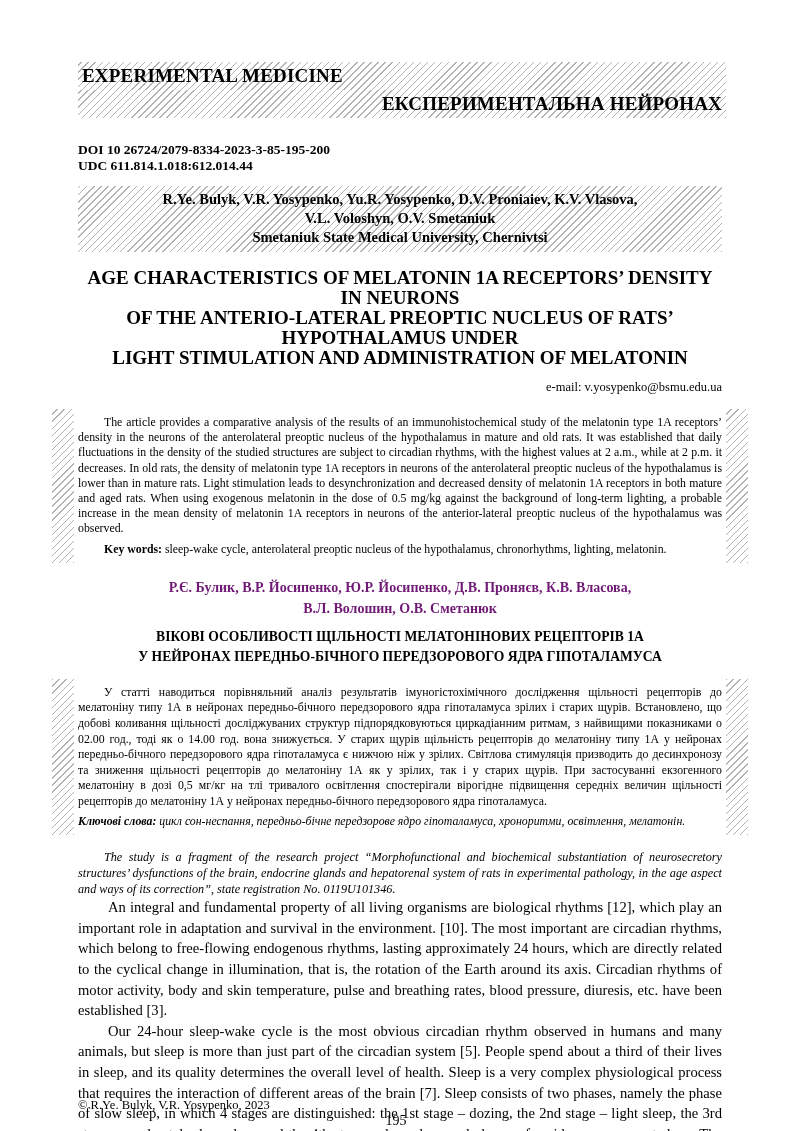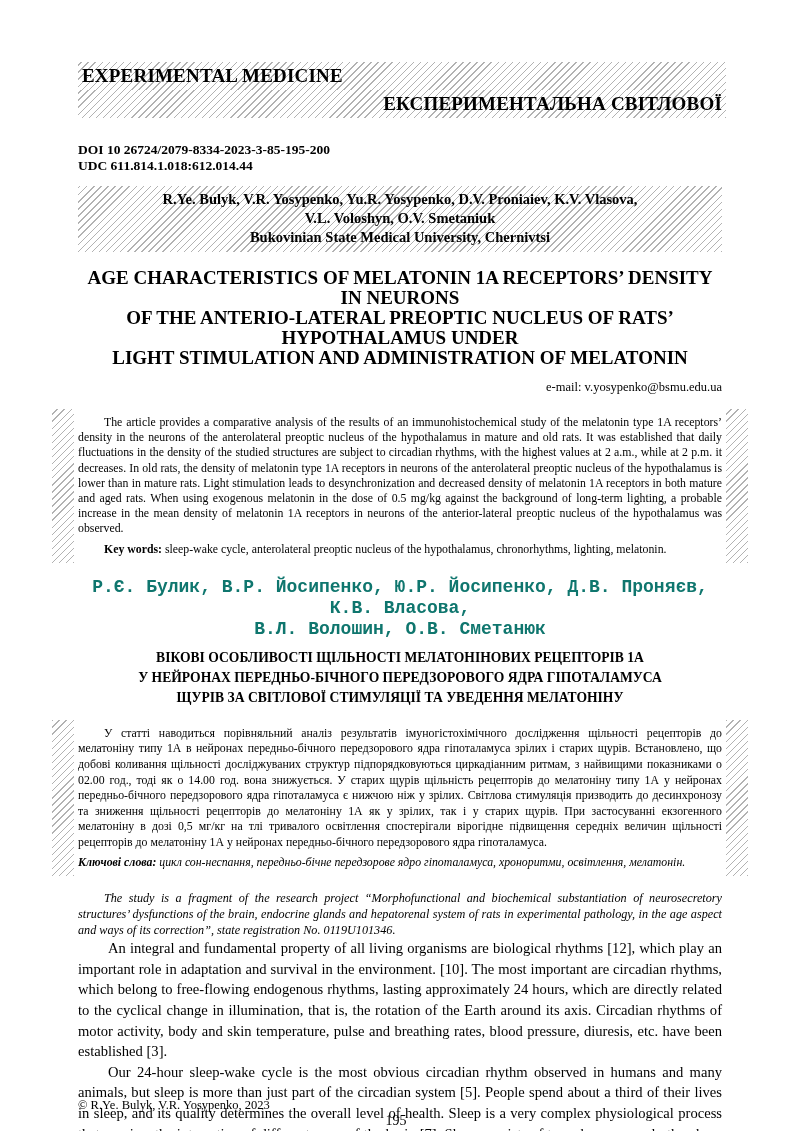--- a/index.html
+++ b/index.html
@@ -116,25 +116,24 @@
     top: 0;
     width: 22px;
     height: 100%;
   }
   .side-hatch-left { left: -26px; }
   .side-hatch-right { right: -26px; }
 
   .authors-uk {
     text-align: center;
     font-weight: bold;
-    font-size: 18px;
+    font-size: 14px;
     line-height: 21px;
-    color: #0f766e;
+    color: #701a75;
     margin-bottom: 8px;
-    font-family: Liberation Mono, monospace;
   }
   .title-uk {
     text-align: center;
     font-weight: bold;
     font-size: 13.6px;
     line-height: 20px;
     margin-bottom: 12px;
   }
 
   .abstract-uk {
@@ -184,32 +183,32 @@
     font-size: 14px;
   }
 </style>
 </head>
 <body>
 
 <div class="page">
 
   <div class="header-block">
     <div class="hdr-line hdr-en hatch">EXPERIMENTAL MEDICINE</div>
-    <div class="hdr-line hdr-uk hatch">ЕКСПЕРИМЕНТАЛЬНА СВІТЛОВОЇ</div>
+    <div class="hdr-line hdr-uk hatch">ЕКСПЕРИМЕНТАЛЬНА НЕЙРОНАХ</div>
   </div>
 
   <div class="doi-block">
     <div>DOI 10 26724/2079-8334-2023-3-85-195-200</div>
     <div>UDC 611.814.1.018:612.014.44</div>
   </div>
 
   <div class="authors-banner hatch">
     <div>R.Ye. Bulyk, V.R. Yosypenko, Yu.R. Yosypenko, D.V. Proniaiev, K.V. Vlasova,</div>
     <div>V.L. Voloshyn, O.V. Smetaniuk</div>
-    <div>Bukovinian State Medical University, Chernivtsi</div>
+    <div>Smetaniuk State Medical University, Chernivtsi</div>
   </div>
 
   <div class="title-en">
     <div>AGE CHARACTERISTICS OF MELATONIN 1A RECEPTORS’ DENSITY IN NEURONS</div>
     <div>OF THE ANTERIO-LATERAL PREOPTIC NUCLEUS OF RATS’ HYPOTHALAMUS UNDER</div>
     <div>LIGHT STIMULATION AND ADMINISTRATION OF MELATONIN</div>
   </div>
 
   <div class="email-line">e-mail: v.yosypenko@bsmu.edu.ua</div>
 
@@ -221,21 +220,20 @@
   </div>
 
   <div class="authors-uk">
     <div>Р.Є. Булик, В.Р. Йосипенко, Ю.Р. Йосипенко, Д.В. Проняєв, К.В. Власова,</div>
     <div>В.Л. Волошин, О.В. Сметанюк</div>
   </div>
 
   <div class="title-uk">
     <div>ВІКОВІ ОСОБЛИВОСТІ ЩІЛЬНОСТІ МЕЛАТОНІНОВИХ РЕЦЕПТОРІВ 1А</div>
     <div>У НЕЙРОНАХ ПЕРЕДНЬО-БІЧНОГО ПЕРЕДЗОРОВОГО ЯДРА ГІПОТАЛАМУСА</div>
-    <div>ЩУРІВ ЗА СВІТЛОВОЇ СТИМУЛЯЦІЇ ТА УВЕДЕННЯ МЕЛАТОНІНУ</div>
   </div>
 
   <div class="abstract-uk">
     <div class="side-hatch-left hatch"></div>
     <div class="side-hatch-right hatch"></div>
     <p>У статті наводиться порівняльний аналіз результатів імуногістохімічного дослідження щільності рецепторів до мелатоніну типу 1А в нейронах передньо-бічного передзорового ядра гіпоталамуса зрілих і старих щурів. Встановлено, що добові коливання щільності досліджуваних структур підпорядковуються циркадіанним ритмам, з найвищими показниками о 02.00 год., тоді як о 14.00 год. вона знижується. У старих щурів щільність рецепторів до мелатоніну типу 1А у нейронах передньо-бічного передзорового ядра гіпоталамуса є нижчою ніж у зрілих. Світлова стимуляція призводить до десинхронозу та зниження щільності рецепторів до мелатоніну 1А як у зрілих, так і у старих щурів. При застосуванні екзогенного мелатоніну в дозі 0,5 мг/кг на тлі тривалого освітлення спостерігали вірогідне підвищення середніх величин щільності рецепторів до мелатоніну 1А у нейронах передньо-бічного передзорового ядра гіпоталамуса.</p>
     <div class="kw"><b>Ключові слова:</b> <span>цикл сон-неспання, передньо-бічне передзорове ядро гіпоталамуса, хроноритми, освітлення, мелатонін.</span></div>
   </div>
 
   <div class="project-note">The study is a fragment of the research project “Morphofunctional and biochemical substantiation of neurosecretory structures’ dysfunctions of the brain, endocrine glands and hepatorenal system of rats in experimental pathology, in the age aspect and ways of its correction”, state registration No. 0119U101346.</div>

